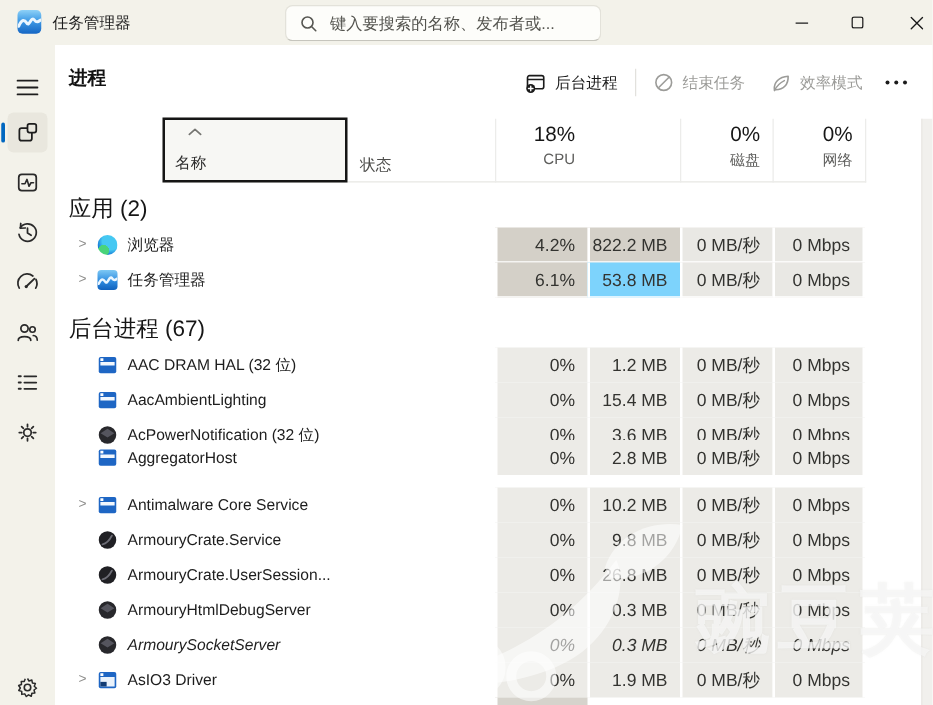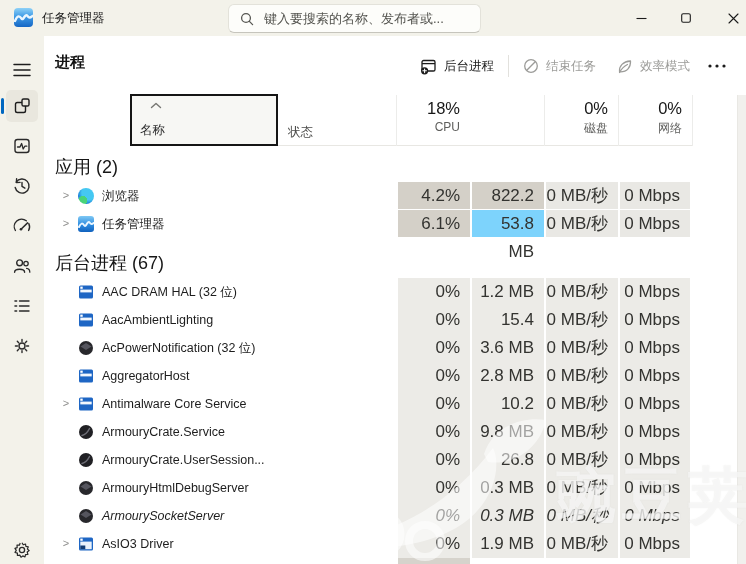--- a/index.html
+++ b/index.html
@@ -52,21 +52,21 @@
   .scrollstrip { position:absolute; left:693px; top:59px; width:9px; height:469px; background:#f1f0ed; border-left:1px solid #e9e8e4; }
 
   
   .grouphdr { position:absolute; left:11px; font-size:18px; color:#161616; }
   .prow { position:absolute; left:0; width:693px; height:28px; }
   .chev { position:absolute; left:15px; top:0; width:14px; height:28px; line-height:27px;
     color:#8f8f8d; font-size:11px; text-align:center; }
   .rowicon { position:absolute; left:34px; top:6px; width:16px; height:16px; }
   .rname { position:absolute; left:58px; top:0; height:28px; line-height:28px; font-size:12.5px; color:#1d1d1d; white-space:nowrap; }
   .val { position:absolute; top:0; width:74px; height:28px; line-height:28px;
-    text-align:right; padding-right:10px; font-size:17px; color:#333330;
+    text-align:right; padding-right:10px; font-size:14px; color:#333330;
     border-left:2px solid #fff; }
   .v-cpu { left:352px; } .v-mem { left:426px; } .v-disk { left:500px; } .v-net { left:574px; border-right:2px solid #fff; }
   .h2 { background:#d4d0c8; } .h1 { background:#7dd3fc; } .ha { background:#e9e8e4; } .h0 { background:#ecebe7; }
   .approw .val { border-bottom:1px solid #fff; }
   .partialcell { position:absolute; left:352px; top:522px; width:74px; height:6px; background:#d6d3cc; border-left:2px solid #fff; }
 
   .edgeicon { border-radius:50%; background:
       radial-gradient(circle at 30% 78%, #49d37a 0 26%, rgba(0,0,0,0) 28%),
       radial-gradient(circle at 68% 30%, #45c8f2 0 45%, #1172d3 75%, #0b57ae 100%); }
   .tmicon { border-radius:3px; background:linear-gradient(180deg,#7ec8f4 0%,#2e8ce0 55%,#1061bd 100%); overflow:hidden; }
@@ -341,21 +341,21 @@
           <path d="M2.5 6.5 L8 3 L13.5 6.5 L8 10 Z" fill="#55555e"></path>
         </svg>
       </span>
     <span class="rname">AcPowerNotification (32 位)</span>
     <div class="val v-cpu h0">0%</div>
     <div class="val v-mem h0">3.6 MB</div>
     <div class="val v-disk h0">0 MB/秒</div>
     <div class="val v-net h0">0 Mbps</div>
   </div>
 
-  <div class="prow" style="top:326px;">
+  <div class="prow" style="top:316px;">
     <span class="rowicon">
         <svg width="16" height="16" viewBox="0 0 16 16">
           <rect x="1" y="1.5" width="14" height="13" rx="1.5" fill="#1e66c4"></rect>
           <rect x="2.3" y="2.6" width="2.4" height="2.2" fill="#fff"></rect>
           <rect x="2.3" y="5.6" width="11.4" height="2.8" fill="#f2f7fd"></rect>
         </svg>
       </span>
     <span class="rname">AggregatorHost</span>
     <div class="val v-cpu h0">0%</div>
     <div class="val v-mem h0">2.8 MB</div>

